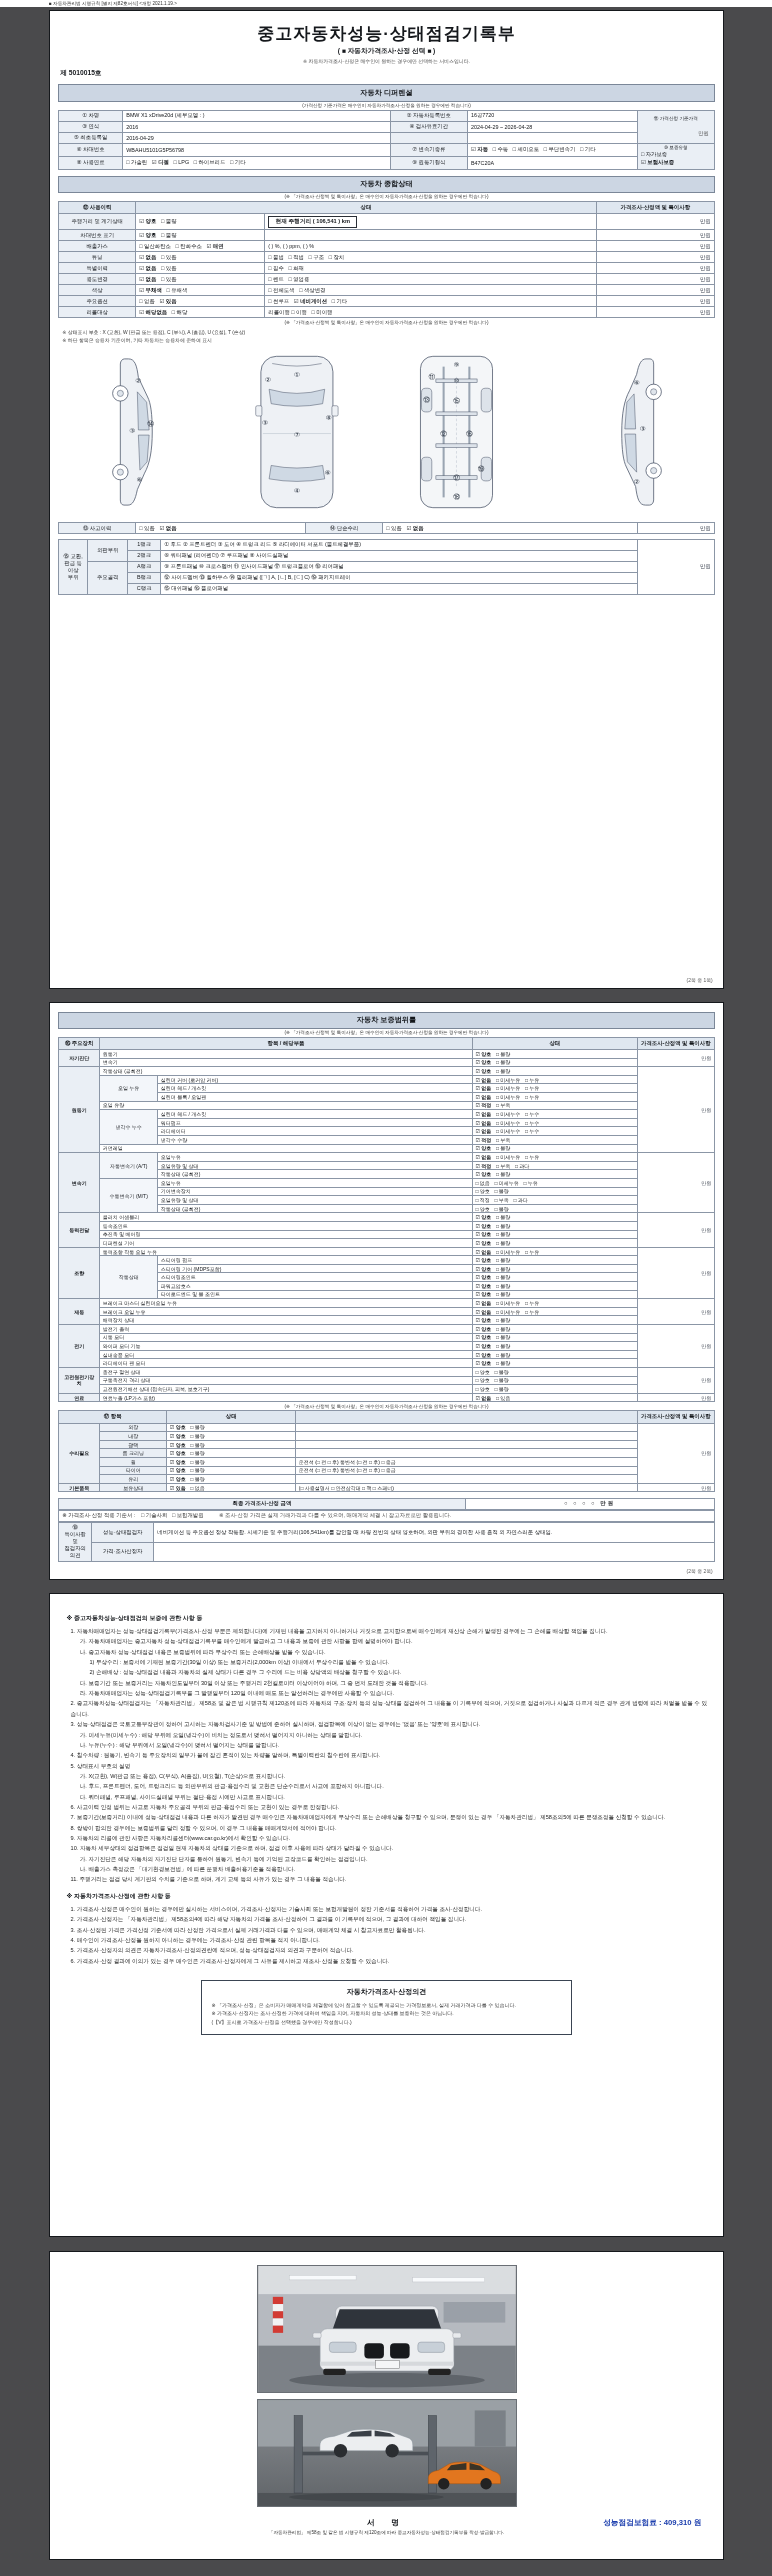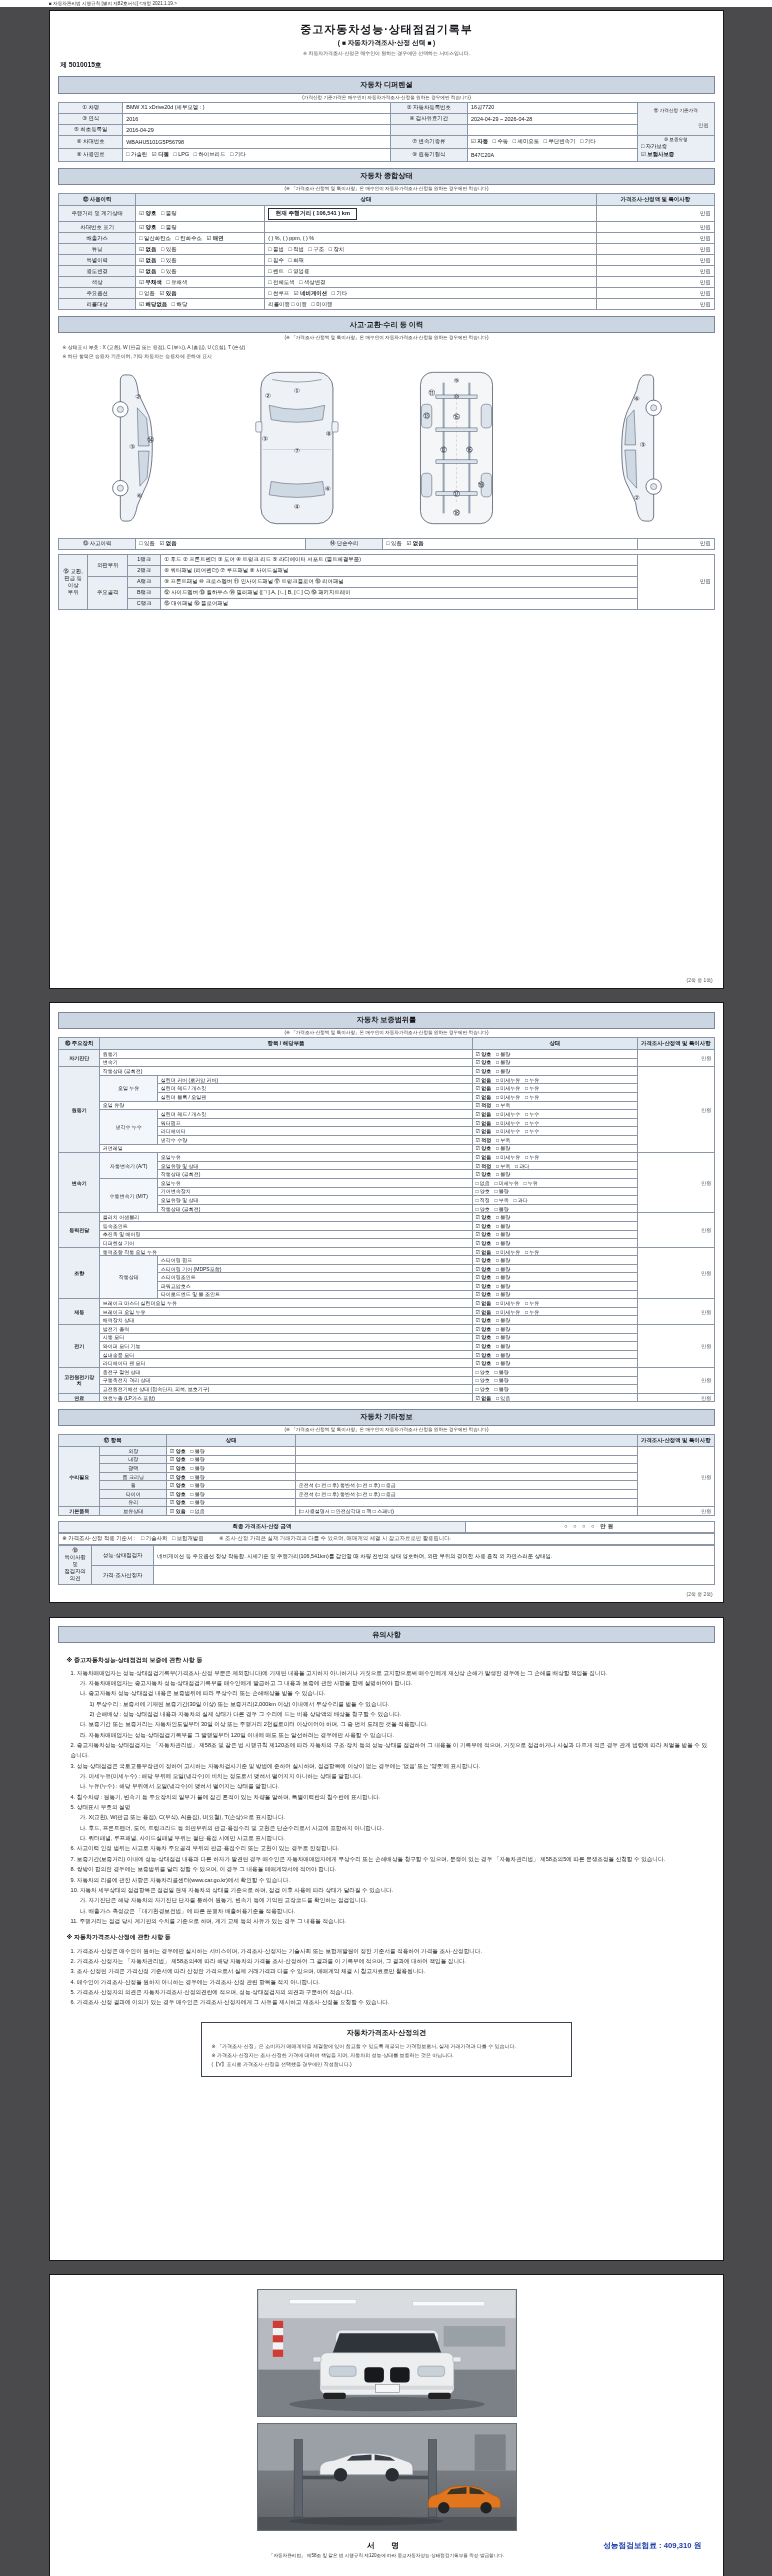--- a/index.html
+++ b/index.html
@@ -2,21 +2,21 @@
 <html style="font-size:8.2px"><head>
 <meta charset="utf-8">
 <style>
   html,body{margin:0;padding:0;background:#4a4a4c;}
   body{width:773px;font-family:"Liberation Sans","DejaVu Sans",sans-serif;color:#15181c;}
   .topstrip{background:#ffffff;font-size:4.6px;color:#333;padding:1px 0 1px 49px;}
   .panel{width:675px;margin:3.1px auto 13.4px;background:#fff;border:0.5px solid #15181c;padding:7.2px 8.2px 17.5px;box-sizing:border-box;position:relative;}
   .p1{min-height:979px;}
   .p3{min-height:644px;}
   .p4{min-height:309px;}
-  .form-title{text-align:center;font-size:11px;font-weight:bold;letter-spacing:1px;padding-top:4.1px;}
+  .form-title{text-align:center;font-size:17px;font-weight:bold;letter-spacing:1px;padding-top:4.1px;}
   .form-subtitle{text-align:center;font-size:6.7px;font-weight:bold;margin-top:2.1px;}
   .form-subnote{text-align:center;font-size:4.9px;color:#444;margin-top:1.5px;}
   .form-no{font-size:6.7px;font-weight:bold;margin:5.2px 0 1px 2.1px;}
   .sec-bar{background:#ccd6e3;border:0.5px solid #7b8798;text-align:center;font-size:7.2px;font-weight:bold;padding:2.6px 0;margin-top:6.2px;}
   .sec-note{text-align:center;font-size:4.6px;color:#333;padding:1.5px 0;}
   table.t{width:100%;border-collapse:collapse;table-layout:fixed;}
   .t th,.t td{border:0.5px solid #8b96a6;font-size:5.4px;padding:1.5px 3.1px;vertical-align:middle;word-break:keep-all;overflow-wrap:anywhere;}
   .t th{background:#dfe7f0;font-weight:bold;text-align:center;padding:2.1px 1px;}
   .lbl{background:#eaeff5;text-align:center;}
   .price{text-align:right;color:#3c4350;background:#fff;}
@@ -183,21 +183,20 @@
         </tr>
         <tr>
           <td class="lbl">리콜대상</td>
           <td class="chkcell"><span class="cb on">☑ 해당없음</span><span class="cb">□ 해당</span></td>
           <td class="chkcell"><span>리콜이행   </span><span class="cb">□ 이행</span><span class="cb">□ 미이행</span></td>
           <td class="price">만원</td>
         </tr>
       </tbody>
   </table>
 
-  <div class="sec-bar">사고·교환·수리 등 이력</div>
   <div class="sec-note">(※ 「가격조사·산정액 및 특이사항」은 매수인이 자동차가격조사·산정을 원하는 경우에만 적습니다)</div>
   <div class="legend">※ 상태표시 부호 : X (교환),  W (판금 또는 용접),  C (부식),  A (흠집),  U (요철),  T (손상)</div>
   <div class="legend">※ 하단 항목은 승용차 기준이며, 기타 자동차는 승용차에 준하여 표시</div>
 
   <div class="diagram-wrap">
     <svg width="592" height="170" viewBox="0 0 1150 330">
       <defs>
         <g id="sidecar">
           <path d="M8,62 C8,50 20,46 44,43 L82,25 C94,19 114,16 150,16 C186,16 212,21 230,31 L262,45 C282,49 292,54 292,63 L292,71 C292,76 287,78 282,78 L18,78 C12,78 8,74 8,70 Z" fill="#eef1f5" stroke="#4a5568" stroke-width="1.5"></path>
           <path d="M92,27 L146,22 L146,43 L72,45 Z" fill="#cfd9e4" stroke="#4a5568"></path>
@@ -527,21 +526,20 @@
         </tr>
         <tr>
           <td class="grp" rowspan="1">연료</td>
           <td colspan="2">연료누출 (LP가스 포함)</td>
           <td class="chkcell"><span class="cb on">☑ 없음</span><span class="cb">□ 있음</span></td>
           <td class="price" rowspan="1">만원</td>
         </tr>
       </tbody>
   </table>
 
-  <div class="sec-bar">자동차 기타정보</div>
   <div class="sec-note">(※ 「가격조사·산정액 및 특이사항」은 매수인이 자동차가격조사·산정을 원하는 경우에만 적습니다)</div>
   <table class="t detail-t">
     <colgroup>
         <col style="width:41px">
         <col style="width:67px">
         <col style="width:129px">
         <col>
         <col style="width:77px">
       </colgroup>
     <thead>
@@ -644,21 +642,20 @@
       <td class="lbl">가격·조사산정자</td>
       <td class="optxt"></td>
     </tr>
   </tbody>
     </table>
 
   <div class="pagemark">(2쪽 중 2쪽)</div>
 </div>
 
 <div class="panel p3">
-  <div class="sec-bar" style="margin-top:1px">유의사항</div>
   <div class="notice-wrap" id="notice-body">
       <div class="notice-head">※ 중고자동차성능·상태점검의 보증에 관한 사항 등</div>
       <div class="notice-line" style="padding-left: 5.2px;">1. 자동차매매업자는 성능·상태점검기록부(가격조사·산정 부분은 제외합니다)에 기재된 내용을 고지하지 아니하거나 거짓으로 고지함으로써 매수인에게 재산상 손해가 발생한 경우에는 그 손해를 배상할 책임을 집니다.</div>
       <div class="notice-line" style="padding-left: 14.4px;">가. 자동차매매업자는 중고자동차 성능·상태점검기록부를 매수인에게 발급하고 그 내용과 보증에 관한 사항을 함께 설명하여야 합니다.</div>
       <div class="notice-line" style="padding-left: 14.4px;">나. 중고자동차 성능·상태점검 내용은 보증범위에 따라 무상수리 또는 손해배상을 받을 수 있습니다.</div>
       <div class="notice-line" style="padding-left: 24px;">1) 무상수리 : 보증서에 기재된 보증기간(30일 이상) 또는 보증거리(2,000km 이상) 이내에서 무상수리를 받을 수 있습니다.</div>
       <div class="notice-line" style="padding-left: 24px;">2) 손해배상 : 성능·상태점검 내용과 자동차의 실제 상태가 다른 경우 그 수리에 드는 비용 상당액의 배상을 청구할 수 있습니다.</div>
       <div class="notice-line" style="padding-left: 14.4px;">다. 보증기간 또는 보증거리는 자동차인도일부터 30일 이상 또는 주행거리 2천킬로미터 이상이어야 하며, 그 중 먼저 도래한 것을 적용합니다.</div>
       <div class="notice-line" style="padding-left: 14.4px;">라. 자동차매매업자는 성능·상태점검기록부를 그 발행일부터 120일 이내에 매도 또는 알선하려는 경우에만 사용할 수 있습니다.</div>
       <div class="notice-line" style="padding-left: 5.2px;">2. 중고자동차성능·상태점검자는 「자동차관리법」 제58조 및 같은 법 시행규칙 제120조에 따라 자동차의 구조·장치 등의 성능·상태를 점검하여 그 내용을 이 기록부에 적으며, 거짓으로 점검하거나 사실과 다르게 적은 경우 관계 법령에 따라 처벌을 받을 수 있습니다.</div>

